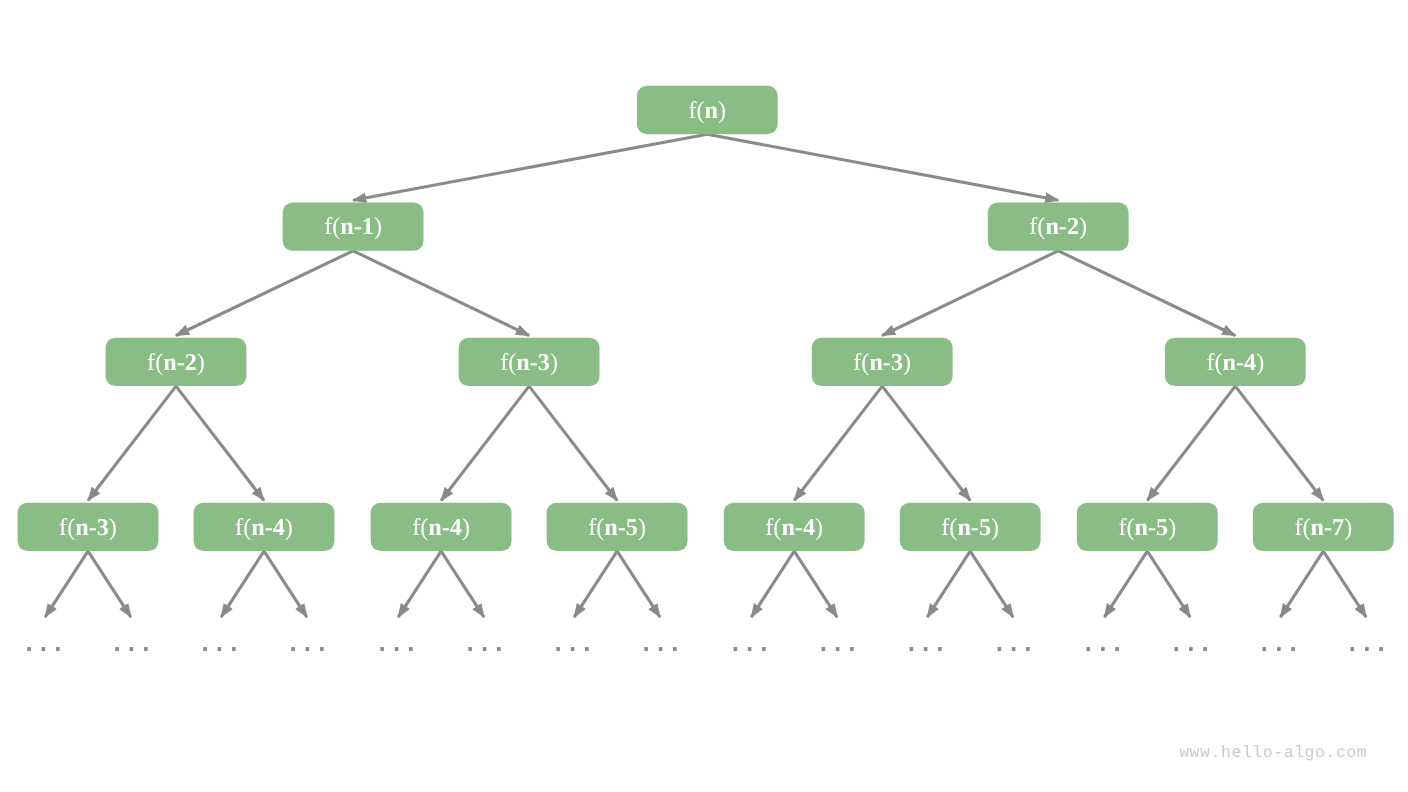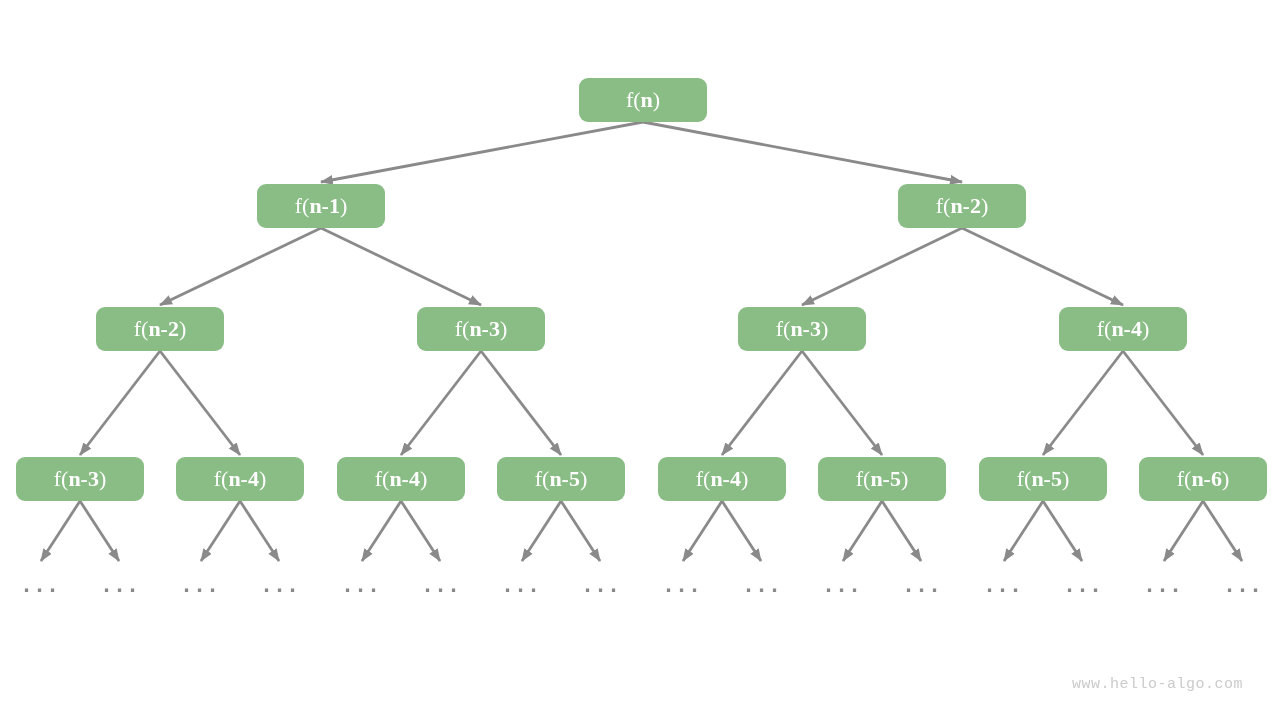--- a/index.html
+++ b/index.html
@@ -93,21 +93,21 @@
 <div class="node" style="left:738px;top:307px"><span class="fx">f(</span><span class="arg">n-3</span><span class="fx">)</span></div>
 <div class="node" style="left:1059px;top:307px"><span class="fx">f(</span><span class="arg">n-4</span><span class="fx">)</span></div>
 
 <div class="node" style="left:16px;top:457px"><span class="fx">f(</span><span class="arg">n-3</span><span class="fx">)</span></div>
 <div class="node" style="left:176px;top:457px"><span class="fx">f(</span><span class="arg">n-4</span><span class="fx">)</span></div>
 <div class="node" style="left:337px;top:457px"><span class="fx">f(</span><span class="arg">n-4</span><span class="fx">)</span></div>
 <div class="node" style="left:497px;top:457px"><span class="fx">f(</span><span class="arg">n-5</span><span class="fx">)</span></div>
 <div class="node" style="left:658px;top:457px"><span class="fx">f(</span><span class="arg">n-4</span><span class="fx">)</span></div>
 <div class="node" style="left:818px;top:457px"><span class="fx">f(</span><span class="arg">n-5</span><span class="fx">)</span></div>
 <div class="node" style="left:979px;top:457px"><span class="fx">f(</span><span class="arg">n-5</span><span class="fx">)</span></div>
-<div class="node" style="left:1139px;top:457px"><span class="fx">f(</span><span class="arg">n-6</span><span class="fx">)</span></div>
+<div class="node" style="left:1139px;top:457px"><span class="fx">f(</span><span class="arg">n-7</span><span class="fx">)</span></div>
 
 <div class="dots" style="left:40px;top:574px">...</div>
 <div class="dots" style="left:120px;top:574px">...</div>
 <div class="dots" style="left:200px;top:574px">...</div>
 <div class="dots" style="left:280px;top:574px">...</div>
 <div class="dots" style="left:361px;top:574px">...</div>
 <div class="dots" style="left:441px;top:574px">...</div>
 <div class="dots" style="left:521px;top:574px">...</div>
 <div class="dots" style="left:601px;top:574px">...</div>
 <div class="dots" style="left:682px;top:574px">...</div>

